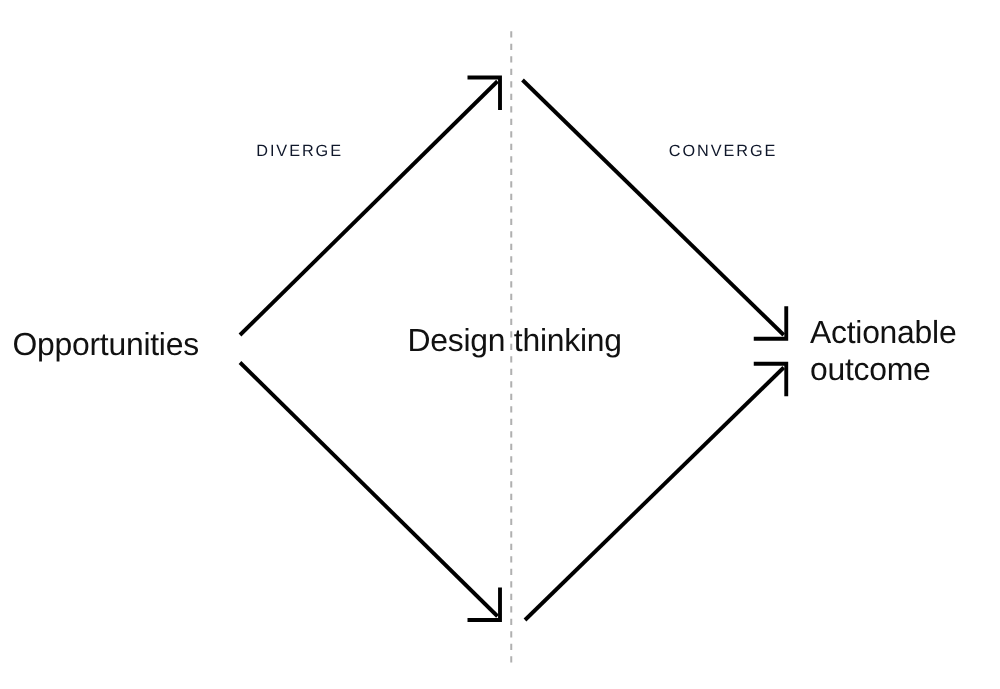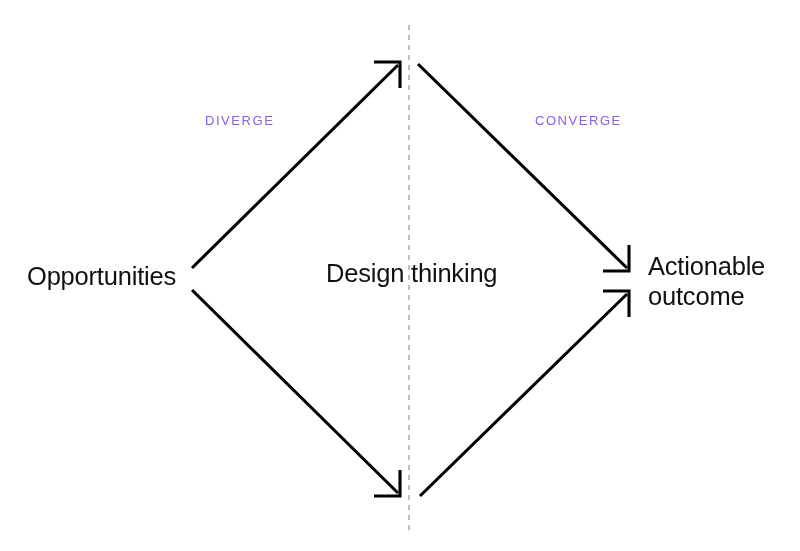--- a/index.html
+++ b/index.html
@@ -29,34 +29,34 @@
   .node-label {
     position: absolute;
     color: #111111;
     font-size: 25.5px;
     font-weight: 400;
     line-height: 30px;
     letter-spacing: -0.2px;
     white-space: pre-line;
   }
   #label-opportunities {
-    left: 27px;
+    left: 10px;
     top: 261px;
   }
   #label-actionable-outcome {
     left: 648px;
     top: 251px;
   }
   #label-design-thinking {
     left: 326px;
     top: 258px;
   }
   .phase-label {
     position: absolute;
-    color: #8b5cf6;
+    color: #0f172a;
     font-size: 13px;
     font-weight: 400;
     letter-spacing: 1.55px;
     line-height: 16px;
     white-space: nowrap;
   }
   #label-diverge {
     left: 205px;
     top: 113px;
   }

